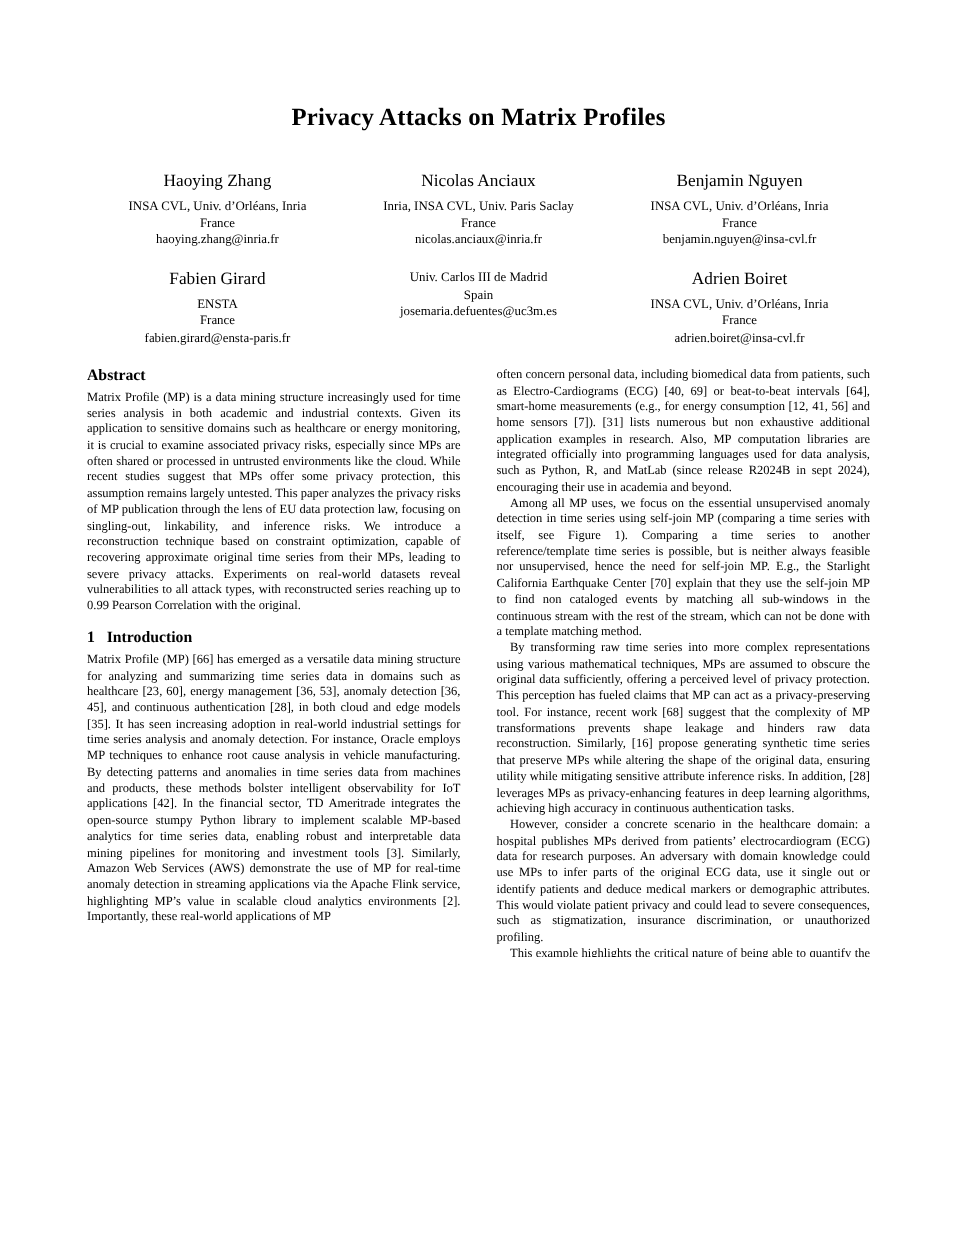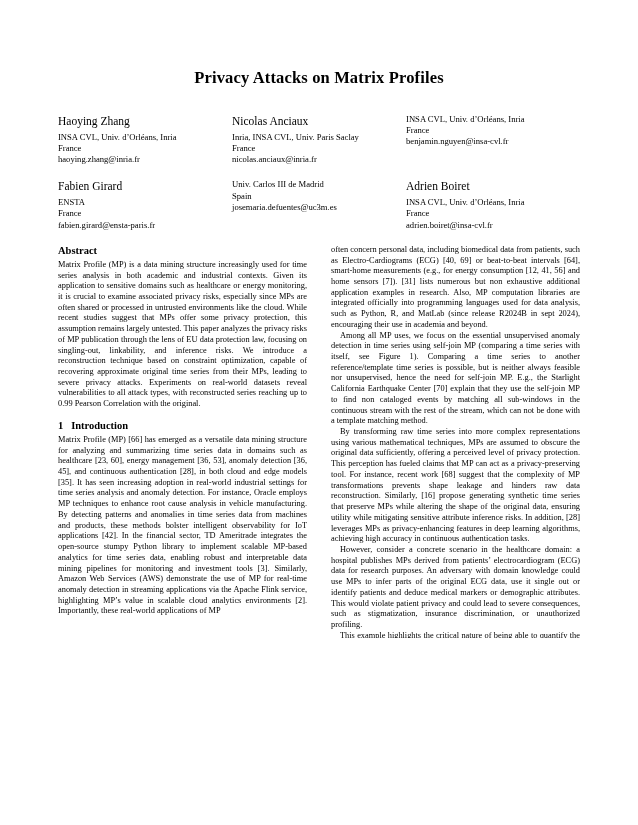--- a/index.html
+++ b/index.html
@@ -35,21 +35,21 @@
   .authors {
     margin-top: 24px;
   }
   .author-row {
     display: flex;
     justify-content: space-between;
     margin-bottom: 14px;
   }
   .author {
     width: 33.33%;
-    text-align: left;
+    text-align: center;
     line-height: 1.3;
   }
   .author .name {
     font-size: 11.5px;
     margin-bottom: 3px;
   }
   .author .aff {
     font-size: 8.6px;
   }
   .author .country {
@@ -156,20 +156,21 @@
           <div class="country">France</div>
           <div class="email">haoying.zhang@inria.fr</div>
         </div>
         <div class="author">
           <div class="name">Nicolas Anciaux</div>
           <div class="aff">Inria, INSA CVL, Univ. Paris Saclay</div>
           <div class="country">France</div>
           <div class="email">nicolas.anciaux@inria.fr</div>
         </div>
         <div class="author">
+          <div class="name">Benjamin Nguyen</div>
           <div class="aff">INSA CVL, Univ. d’Orléans, Inria</div>
           <div class="country">France</div>
           <div class="email">benjamin.nguyen@insa-cvl.fr</div>
         </div>
       </div>
       <div class="author-row">
         <div class="author">
           <div class="name">Fabien Girard</div>
           <div class="aff">ENSTA</div>
           <div class="country">France</div>

